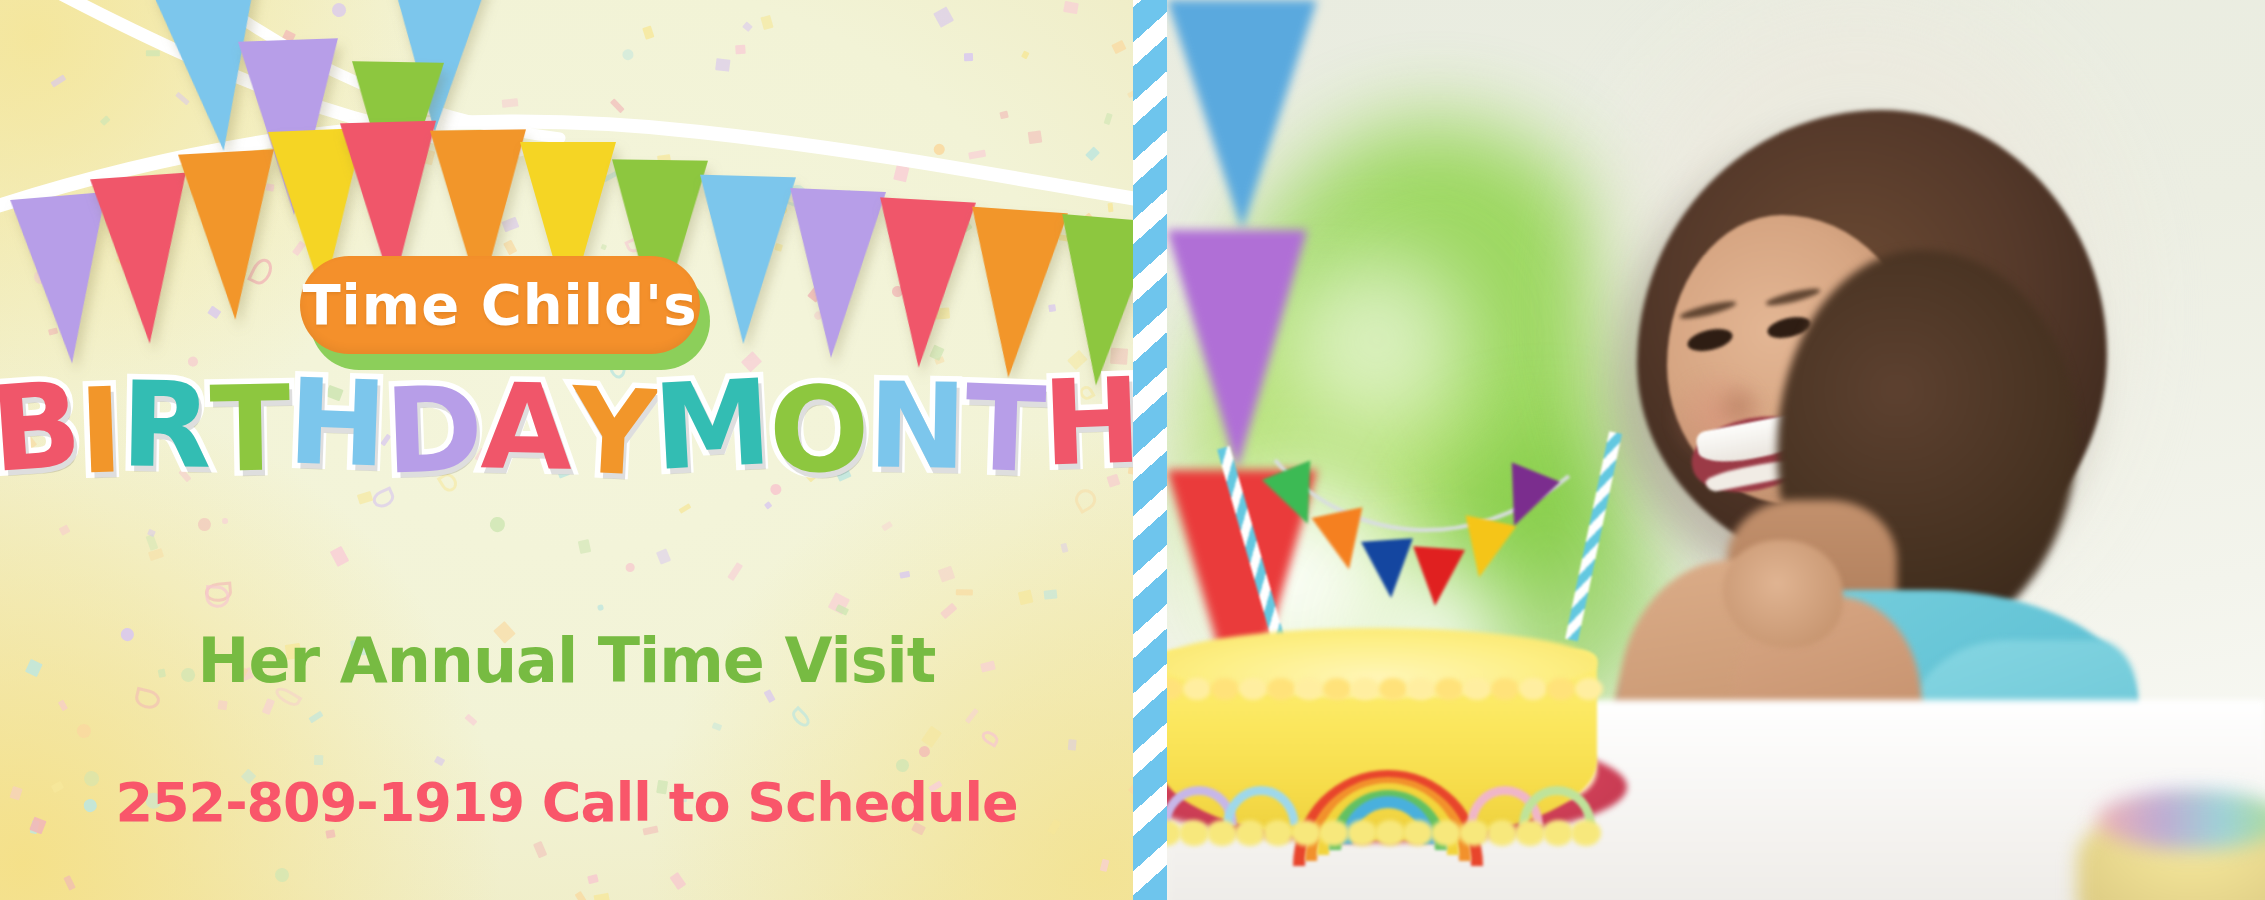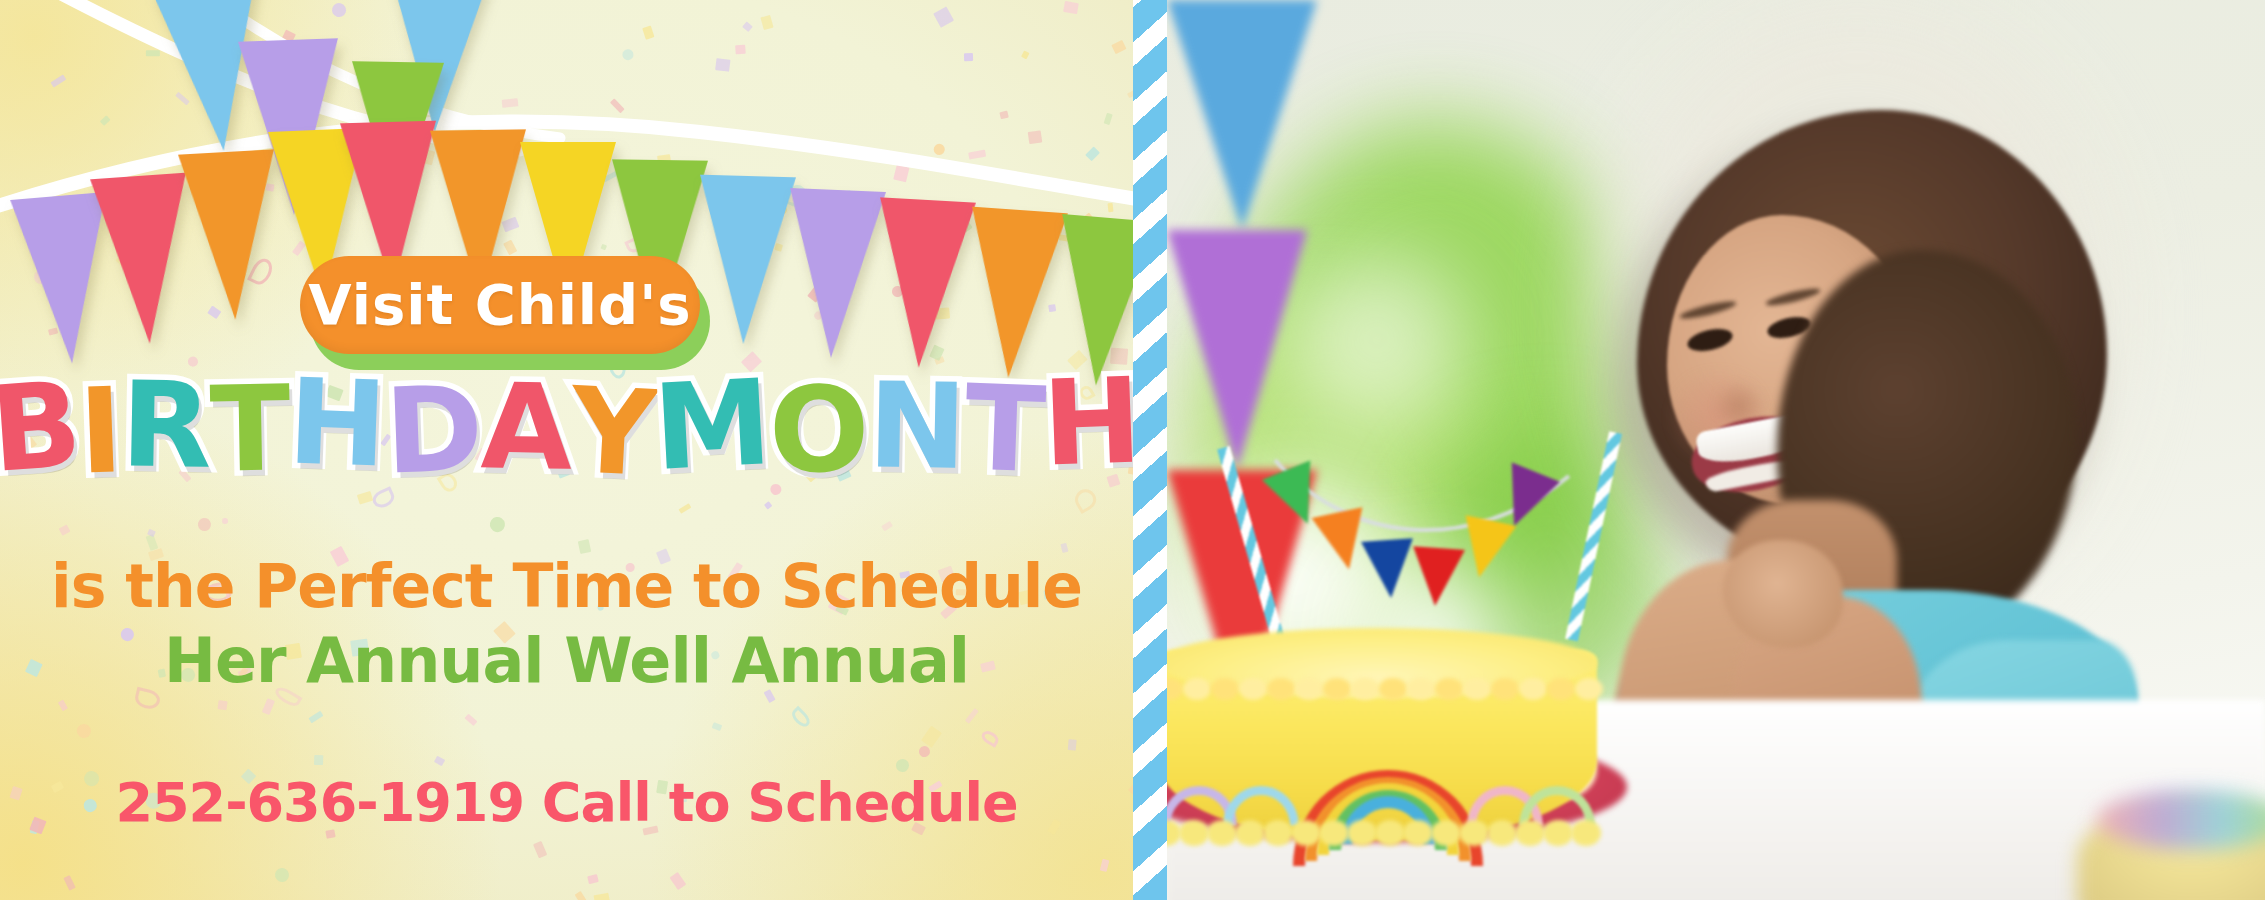--- a/index.html
+++ b/index.html
@@ -467,44 +467,43 @@
         <div class="flag" style="left: 700px; top: 176px; border-left: 48px solid transparent; border-right: 48px solid transparent; border-top: 168px solid rgb(124, 198, 236); transform: rotate(1.6deg);"></div>
         <div class="flag" style="left: 790px; top: 190px; border-left: 48px solid transparent; border-right: 48px solid transparent; border-top: 168px solid rgb(183, 158, 232); transform: rotate(2.4deg);"></div>
         <div class="flag" style="left: 880px; top: 200px; border-left: 48px solid transparent; border-right: 48px solid transparent; border-top: 168px solid rgb(240, 86, 106); transform: rotate(3.2deg);"></div>
         <div class="flag" style="left: 972px; top: 210px; border-left: 48px solid transparent; border-right: 48px solid transparent; border-top: 168px solid rgb(242, 150, 42); transform: rotate(4deg);"></div>
         <div class="flag" style="left: 1062px; top: 218px; border-left: 48px solid transparent; border-right: 48px solid transparent; border-top: 168px solid rgb(141, 199, 63); transform: rotate(4.8deg);"></div>
       </div>
 
     <div id="badge-wrap">
       <div id="badge-shadow"></div>
       <div id="badge">
-        <span id="badge-text">Visit Child's</span>
+        <span id="badge-text">Time Child's</span>
       </div>
     </div>
 
     <div id="headline">
         <span class="ltr" style="color: rgb(240, 86, 106); transform: rotate(-4deg) translateY(0px);">B</span>
         <span class="ltr" style="color: rgb(242, 150, 42); transform: rotate(-2deg) translateY(4px);">I</span>
         <span class="ltr" style="color: rgb(51, 189, 179); transform: rotate(1deg) translateY(-2px);">R</span>
         <span class="ltr" style="color: rgb(141, 199, 63); transform: rotate(-1deg) translateY(2px);">T</span>
         <span class="ltr" style="color: rgb(124, 198, 236); transform: rotate(2deg) translateY(-4px);">H</span>
         <span class="ltr" style="color: rgb(183, 158, 232); transform: rotate(-2deg) translateY(3px);">D</span>
         <span class="ltr" style="color: rgb(240, 86, 106); transform: rotate(1deg) translateY(0px);">A</span>
         <span class="ltr" style="color: rgb(242, 150, 42); transform: rotate(3deg) translateY(5px);">Y</span>
         <span class="sp"></span>
         <span class="ltr" style="color: rgb(51, 189, 179); transform: rotate(-3deg) translateY(-2px);">M</span>
         <span class="ltr" style="color: rgb(141, 199, 63); transform: rotate(-1deg) translateY(3px);">O</span>
         <span class="ltr" style="color: rgb(124, 198, 236); transform: rotate(1deg) translateY(-1px);">N</span>
         <span class="ltr" style="color: rgb(183, 158, 232); transform: rotate(2deg) translateY(2px);">T</span>
         <span class="ltr" style="color: rgb(240, 86, 106); transform: rotate(-2deg) translateY(-5px);">H</span>
       </div>
 
-    <div class="subline" id="sub1">is the Perfect Time to Schedule</div>
-    <div class="subline" id="sub2">Her Annual Well Annual</div>
-    <div class="subline" id="phone">252-636-1919 Call to Schedule</div>
+    <div class="subline" id="sub2">Her Annual Time Visit</div>
+    <div class="subline" id="phone">252-809-1919 Call to Schedule</div>
   </div>
 
   <div id="stripe"></div>
 
   <div id="photo">
     <div class="blur-blob" style="width:420px;height:520px;left:60px;top:120px;background:#8fd44a;opacity:.85"></div>
     <div class="blur-blob" style="width:300px;height:380px;left:10px;top:300px;background:#b9e37a;opacity:.8"></div>
     <div class="blur-blob" style="width:260px;height:300px;left:250px;top:430px;background:#7cc93f;opacity:.6"></div>
     <div class="blur-blob" style="width:200px;height:200px;left:30px;top:480px;background:#ffffff;opacity:.9"></div>
     <div class="blur-blob" style="width:150px;height:150px;left:190px;top:560px;background:#ffffff;opacity:.85"></div>

